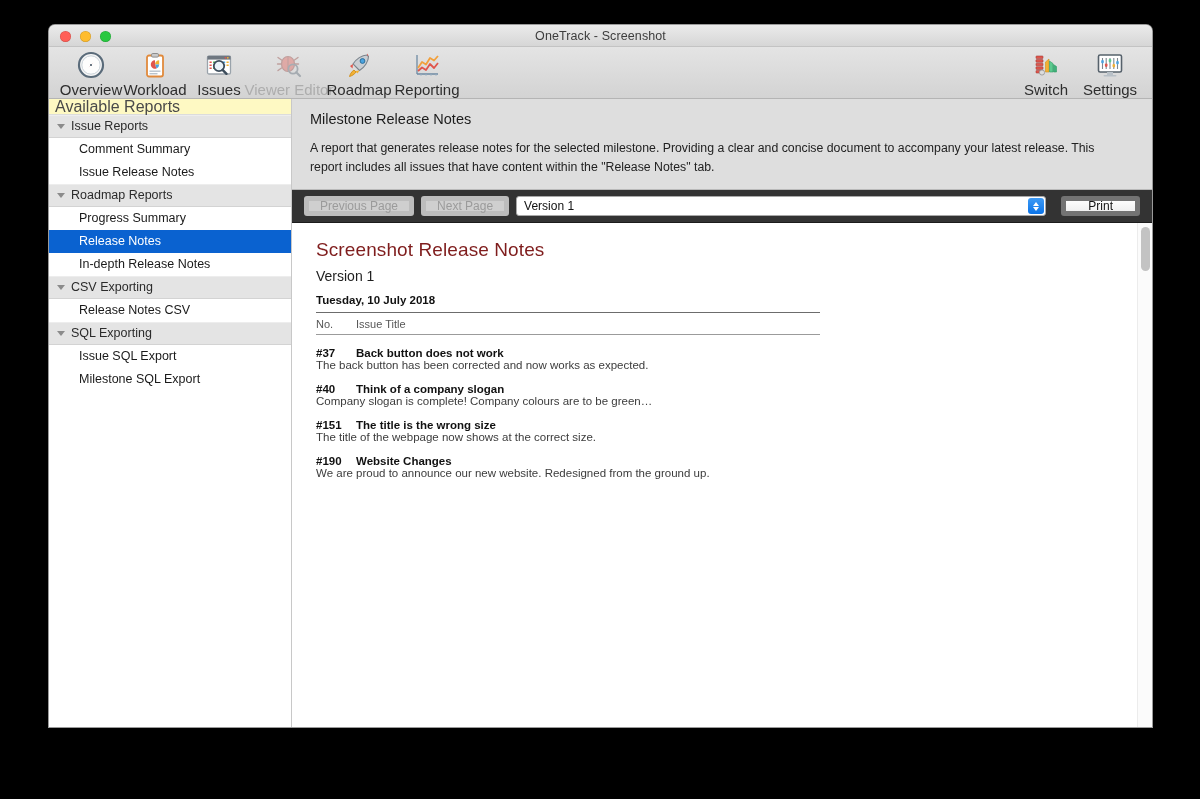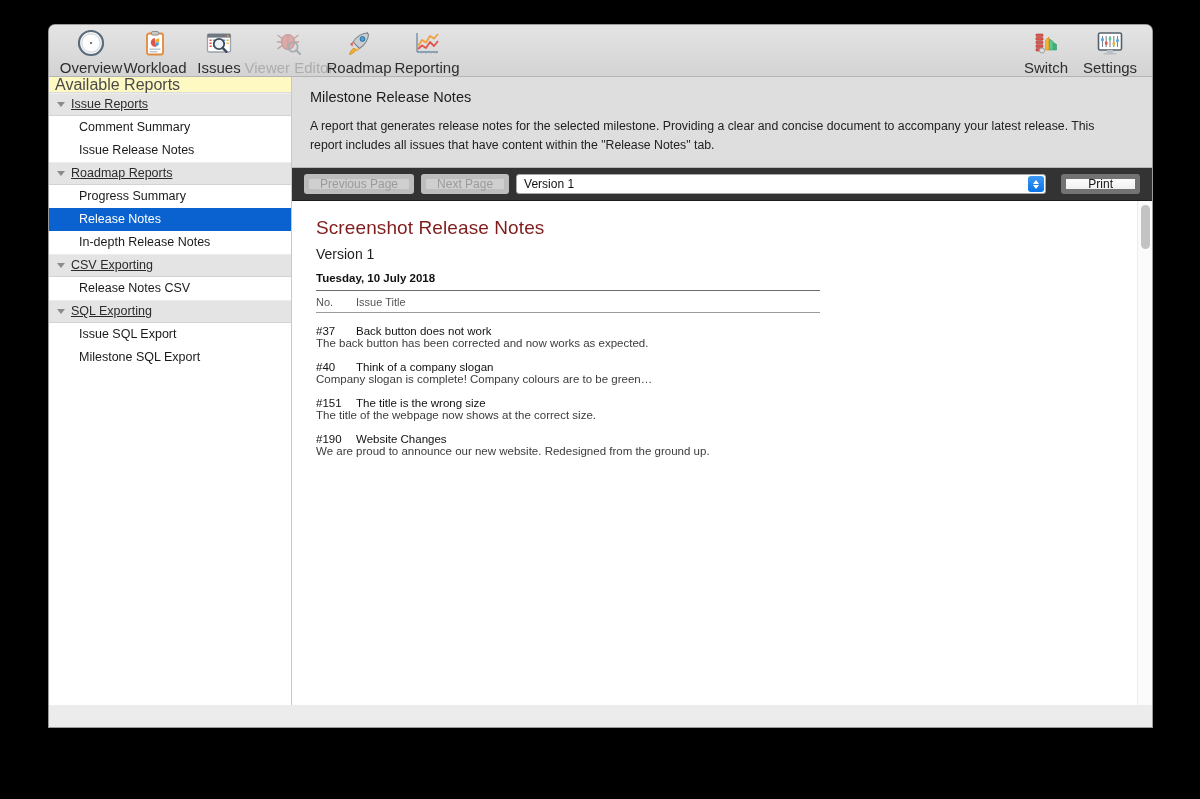--- a/index.html
+++ b/index.html
@@ -94,21 +94,21 @@
   }
   .grp-header {
     height: 23px; line-height: 23px;
     background: #e4e4e4;
     border-bottom: 1px solid #d3d3d3;
     border-top: 1px solid #ededed;
     padding-left: 8px;
     font-size: 12.5px;
     font-weight: normal;
     color: #2b2b2b;
-    display: flex; align-items: center; text-decoration: underline;
+    display: flex; align-items: center;
   }
   .tri {
     width: 0; height: 0;
     border-left: 4.5px solid transparent;
     border-right: 4.5px solid transparent;
     border-top: 5.5px solid #8b8b8b;
     margin-right: 6px;
   }
   .leaf {
     height: 23px; line-height: 23px;
@@ -207,21 +207,21 @@
     border-top: 1px solid #6c6c6c;
     border-bottom: 1px solid #9b9b9b;
     display: flex;
     font-size: 11px; color: #575757;
     padding: 5px 0 4px 0;
   }
   #tbl-head .c-no { width: 40px; }
   .entry { margin-top: 12px; }
   .entry-head {
     display: flex;
-    font-size: 11.5px; font-weight: normal; color: #111;
+    font-size: 11.5px; font-weight: bold; color: #111;
   }
   .entry-head .c-no { width: 40px; }
   .entry-body { font-size: 11.5px; color: #3c3c3c; }
 
   
   #doc-scroll {
     width: 15px;
     background: #fbfbfb;
     border-left: 1px solid #ececec;
     position: relative;
@@ -237,20 +237,26 @@
   
   svg { display: block; }
 </style>
 </head>
 <body>
 
 <div id="bezel">
 
   <div id="window">
 
+    <div id="titlebar">
+      <div class="traffic red"></div>
+      <div class="traffic amber"></div>
+      <div class="traffic green"></div>
+      <div id="title">OneTrack - Screenshot</div>
+    </div>
 
     <div id="toolbar">
       <div class="tb-group">
 
         <div class="tb-item">
           <span class="glyph">
             <svg width="28" height="28" viewBox="0 0 28 28">
               <circle cx="14" cy="14" r="12" fill="#f7f7f7" stroke="#5a6b7a" stroke-width="2.2"></circle>
               <circle cx="14" cy="14" r="9.2" fill="#fdfdfd" stroke="#c9d2d9" stroke-width="1"></circle>
               <polygon points="18.5,9.5 12.8,15.2 9.5,18.5 15.2,12.8" fill="#e8453c"></polygon>

